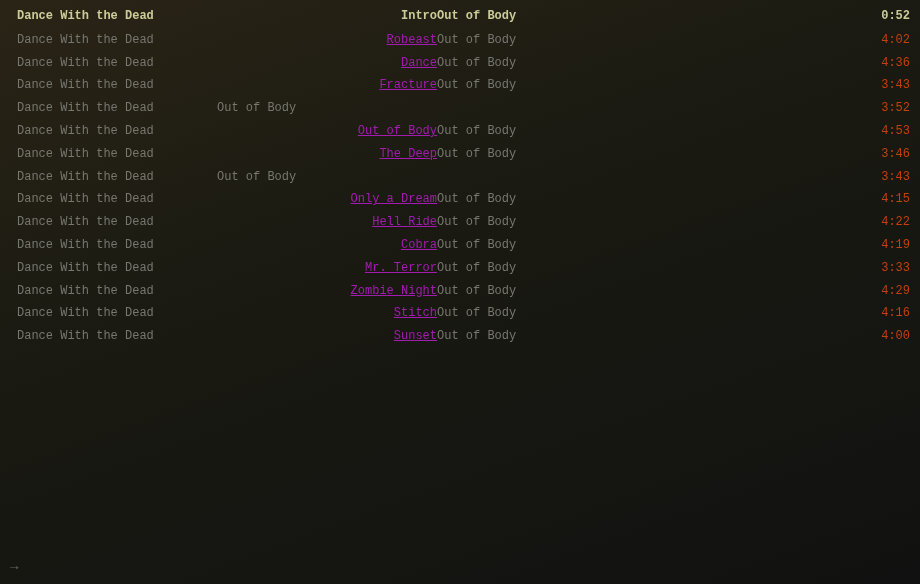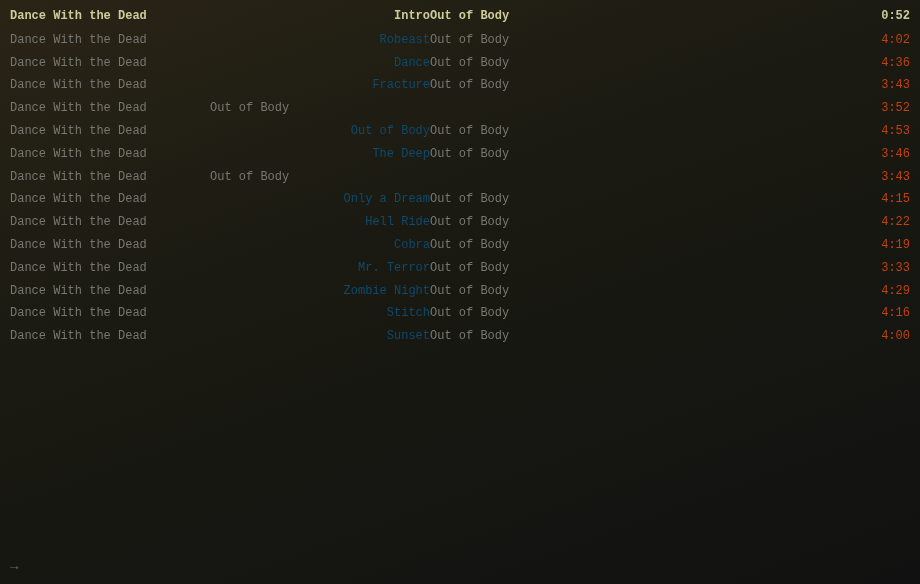--- a/index.html
+++ b/index.html
@@ -22,20 +22,21 @@
       padding: 0;
       width: 100%;
     }
 
     .track-row {
       display: flex;
       align-items: center;
       padding: 3px 10px;
       font-size: 12px;
       line-height: 1.4;
+      margin-left: 7px;
     }
 
     .track-row.header {
       color: #cccc99;
       font-weight: bold;
       padding-top: 8px;
       padding-bottom: 4px;
     }
 
     .col-artist {
@@ -63,21 +64,22 @@
     }
 
     .track-row.header .col-artist,
     .track-row.header .col-title,
     .track-row.header .col-album,
     .track-row.header .col-duration {
       color: #cccc99;
     }
 
     .track-row:not(.header) .col-title {
-      color: #0c4a6e;
+      color: #a21caf;
+      text-decoration: underline;
     }
 
     .footer-arrow {
       position: absolute;
       bottom: 10px;
       left: 10px;
       color: #666660;
       font-size: 14px;
     }
   </style>

